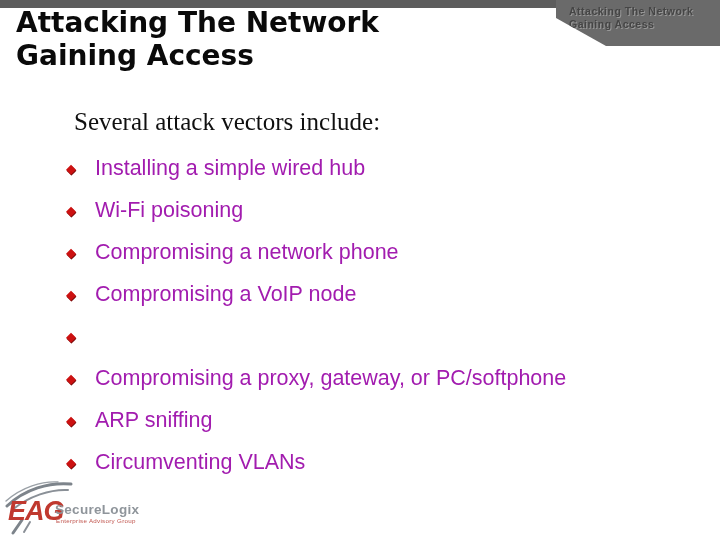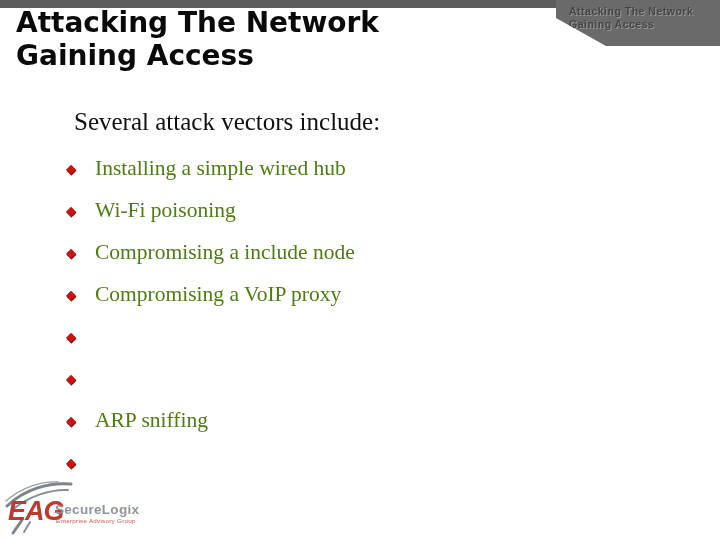--- a/index.html
+++ b/index.html
@@ -66,23 +66,23 @@
   .diamond {
     width: 29px;
     flex: 0 0 29px;
     font-family: "DejaVu Sans", sans-serif;
     font-size: 13px;
     color: #cc1111;
     text-shadow: 0.5px 0.5px 0 #7a0b0b;
     line-height: 1;
   }
   .bullet-text {
-    font-family: Liberation Serif, serif;
+    font-family: Liberation Sans, sans-serif;
     font-size: 21.5px;
-    color: #4d7c0f;
+    color: #a21caf;
     white-space: nowrap;
   }
   .logo {
     position: absolute;
     left: 5px; top: 474px;
     width: 136px; height: 62px;
   }
 </style>
 </head>
 <body>
@@ -107,38 +107,40 @@
     <div class="bullet-item">
       <span class="diamond">◆</span>
       <span class="bullet-text">Installing a simple wired hub</span>
     </div>
     <div class="bullet-item">
       <span class="diamond">◆</span>
       <span class="bullet-text">Wi-Fi poisoning</span>
     </div>
     <div class="bullet-item">
       <span class="diamond">◆</span>
-      <span class="bullet-text">Compromising a include node</span>
+      <span class="bullet-text">Compromising a network phone</span>
     </div>
     <div class="bullet-item">
       <span class="diamond">◆</span>
-      <span class="bullet-text">Compromising a VoIP proxy</span>
+      <span class="bullet-text">Compromising a VoIP node</span>
     </div>
     <div class="bullet-item">
       <span class="diamond">◆</span>
     </div>
     <div class="bullet-item">
       <span class="diamond">◆</span>
+      <span class="bullet-text">Compromising a proxy, gateway, or PC/softphone</span>
     </div>
     <div class="bullet-item">
       <span class="diamond">◆</span>
       <span class="bullet-text">ARP sniffing</span>
     </div>
     <div class="bullet-item">
       <span class="diamond">◆</span>
+      <span class="bullet-text">Circumventing VLANs</span>
     </div>
   </div>
 
   <svg class="logo" viewBox="0 0 136 62" xmlns="http://www.w3.org/2000/svg">
     <g>
       <path d="M2 32 C 20 15, 44 8, 66 10" fill="none" stroke="#7d848b" stroke-width="3" stroke-linecap="round"></path>
       <path d="M7 36 C 24 22, 46 15, 63 16" fill="none" stroke="#8a9097" stroke-width="2" stroke-linecap="round"></path>
       <path d="M1 27 C 17 13, 37 7, 53 8" fill="none" stroke="#9aa0a6" stroke-width="1.4" stroke-linecap="round"></path>
       <path d="M17 46 L 8 59" fill="none" stroke="#7d848b" stroke-width="3" stroke-linecap="round"></path>
       <path d="M25 48 L 19 58" fill="none" stroke="#8a9097" stroke-width="2" stroke-linecap="round"></path>

